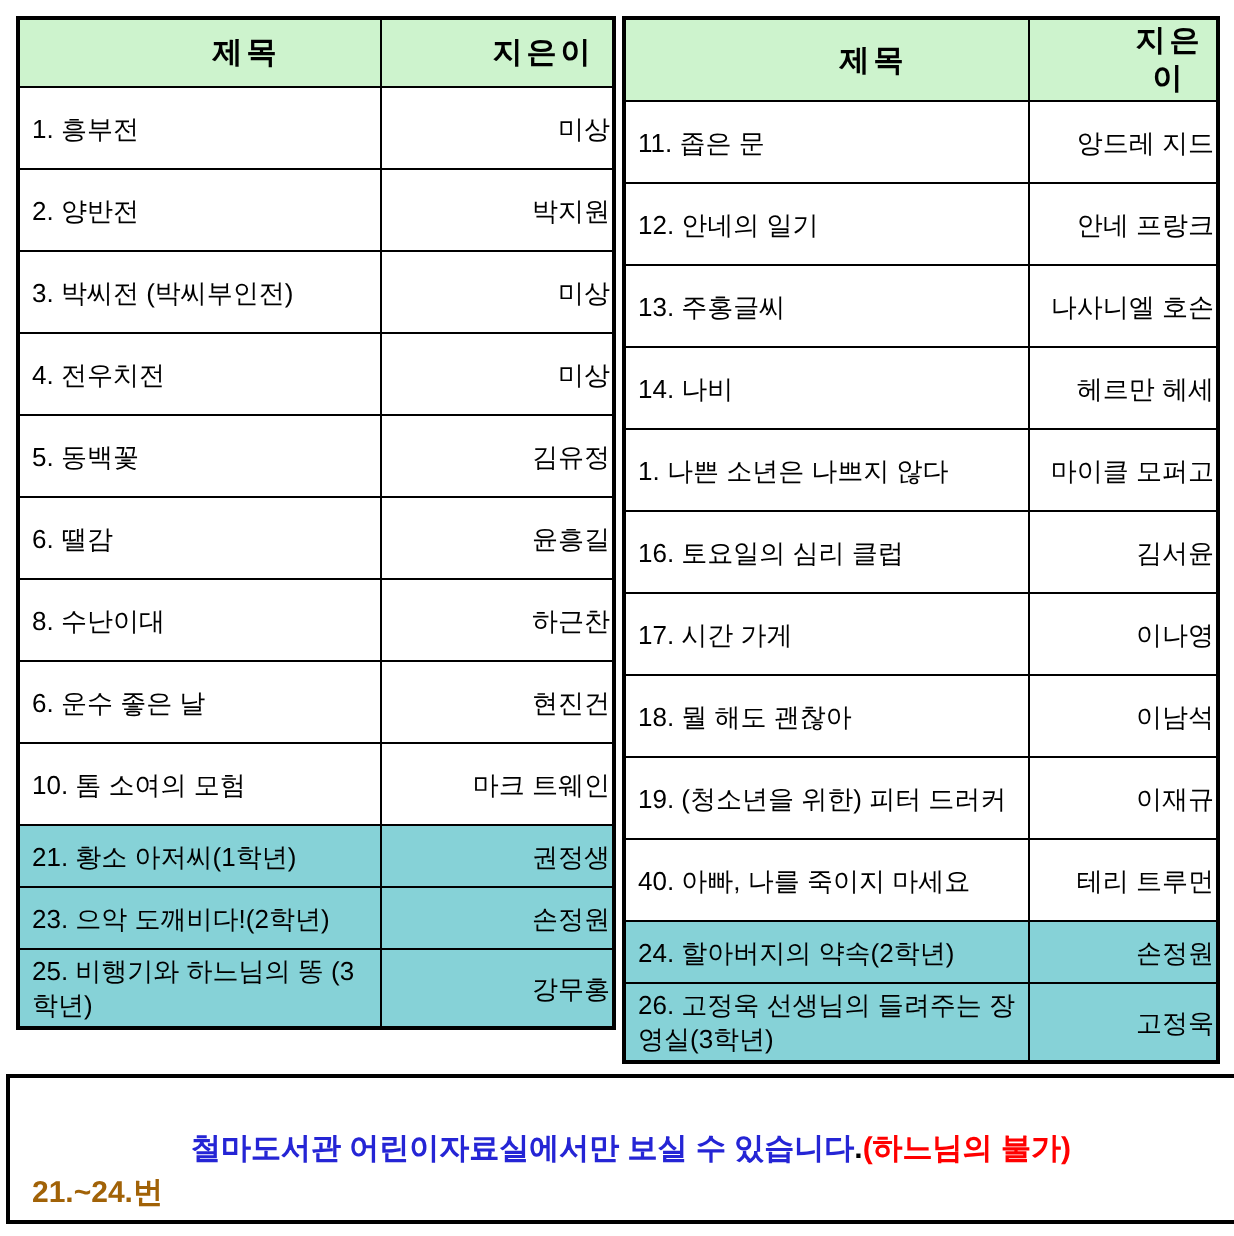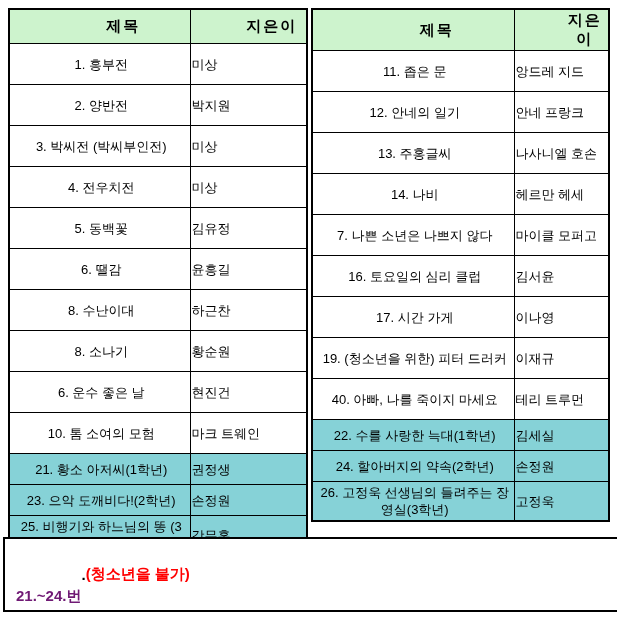--- a/index.html
+++ b/index.html
@@ -28,47 +28,47 @@
   .book-table th {
     background: var(--header-bg, #cdf3cd);
     height: 31px;
     font-size: 15px;
     font-weight: bold;
     text-align: center;
     letter-spacing: 2px;
   }
   .book-table td { font-size: 13px; line-height: 17px; }
   .book-table td.title {
-    text-align: center;
+    text-align: left;
     padding: 2px 3px 2px 6px;
     height: 36px;
     vertical-align: middle;
   }
   .book-table td.author {
-    text-align: left;
+    text-align: right;
     padding: 2px 1px;
     vertical-align: middle;
   }
   .book-table tr.hl { background: var(--highlight-bg, #86d2d7); }
   .book-table tr.hl td.title { height: 26px; }
   .book-table tr.hl:last-child td.title { height: auto; min-height: 38px; }
   .note-box {
     position: absolute;
     left: 3px; top: 537px;
     width: 607px; height: 71px;
     border: 2px solid var(--border, #000);
     background: #fff;
     display: flex;
     align-items: center;
     padding-left: 11px;
     font-size: 15px;
     font-weight: bold;
     white-space: nowrap;
   }
-  .note-box .range { color: #701a75; margin-top: 44px; }
+  .note-box .range { color: #a16207; margin-top: 44px; }
   .note-box .blue  { color: var(--note-blue, #2525d5); margin-left: 14px; }
   .note-box .dot   { color: #000; }
   .note-box .red   { color: var(--note-red, #ff0000); }
 </style>
 </head>
 <body>
 
 <table class="book-table left">
   <colgroup>
       <col style="width:181px">
@@ -103,24 +103,20 @@
       </tr>
       <tr>
         <td class="title">6. 땔감</td>
         <td class="author">윤흥길</td>
       </tr>
       <tr>
         <td class="title">8. 수난이대</td>
         <td class="author">하근찬</td>
       </tr>
       <tr>
-        <td class="title">8. 소나기</td>
-        <td class="author">황순원</td>
-      </tr>
-      <tr>
         <td class="title">6. 운수 좋은 날</td>
         <td class="author">현진건</td>
       </tr>
       <tr>
         <td class="title">10. 톰 소여의 모험</td>
         <td class="author">마크 트웨인</td>
       </tr>
       <tr class="hl">
         <td class="title">21. 황소 아저씨(1학년)</td>
         <td class="author">권정생</td>
@@ -158,51 +154,52 @@
       </tr>
       <tr>
         <td class="title">13. 주홍글씨</td>
         <td class="author">나사니엘 호손</td>
       </tr>
       <tr>
         <td class="title">14. 나비</td>
         <td class="author">헤르만 헤세</td>
       </tr>
       <tr>
-        <td class="title">7. 나쁜 소년은 나쁘지 않다</td>
+        <td class="title">1. 나쁜 소년은 나쁘지 않다</td>
         <td class="author">마이클 모퍼고</td>
       </tr>
       <tr>
         <td class="title">16. 토요일의 심리 클럽</td>
         <td class="author">김서윤</td>
       </tr>
       <tr>
         <td class="title">17. 시간 가게</td>
         <td class="author">이나영</td>
       </tr>
       <tr>
+        <td class="title">18. 뭘 해도 괜찮아</td>
+        <td class="author">이남석</td>
+      </tr>
+      <tr>
         <td class="title">19. (청소년을 위한) 피터 드러커</td>
         <td class="author">이재규</td>
       </tr>
       <tr>
         <td class="title">40. 아빠, 나를 죽이지 마세요</td>
         <td class="author">테리 트루먼</td>
       </tr>
       <tr class="hl">
-        <td class="title">22. 수를 사랑한 늑대(1학년)</td>
-        <td class="author">김세실</td>
-      </tr>
-      <tr class="hl">
         <td class="title">24. 할아버지의 약속(2학년)</td>
         <td class="author">손정원</td>
       </tr>
       <tr class="hl">
         <td class="title">26. 고정욱 선생님의 들려주는 장영실(3학년)</td>
         <td class="author">고정욱</td>
       </tr>
     </tbody>
 </table>
 
 <div class="note-box">
   <span class="range">21.~24.번</span>
+    <span class="blue">철마도서관 어린이자료실에서만 보실 수 있습니다</span>
     <span class="dot">.</span>
-    <span class="red">(청소년을 불가)</span>
+    <span class="red">(하느님의 불가)</span>
 </div>
 
 </body></html>

